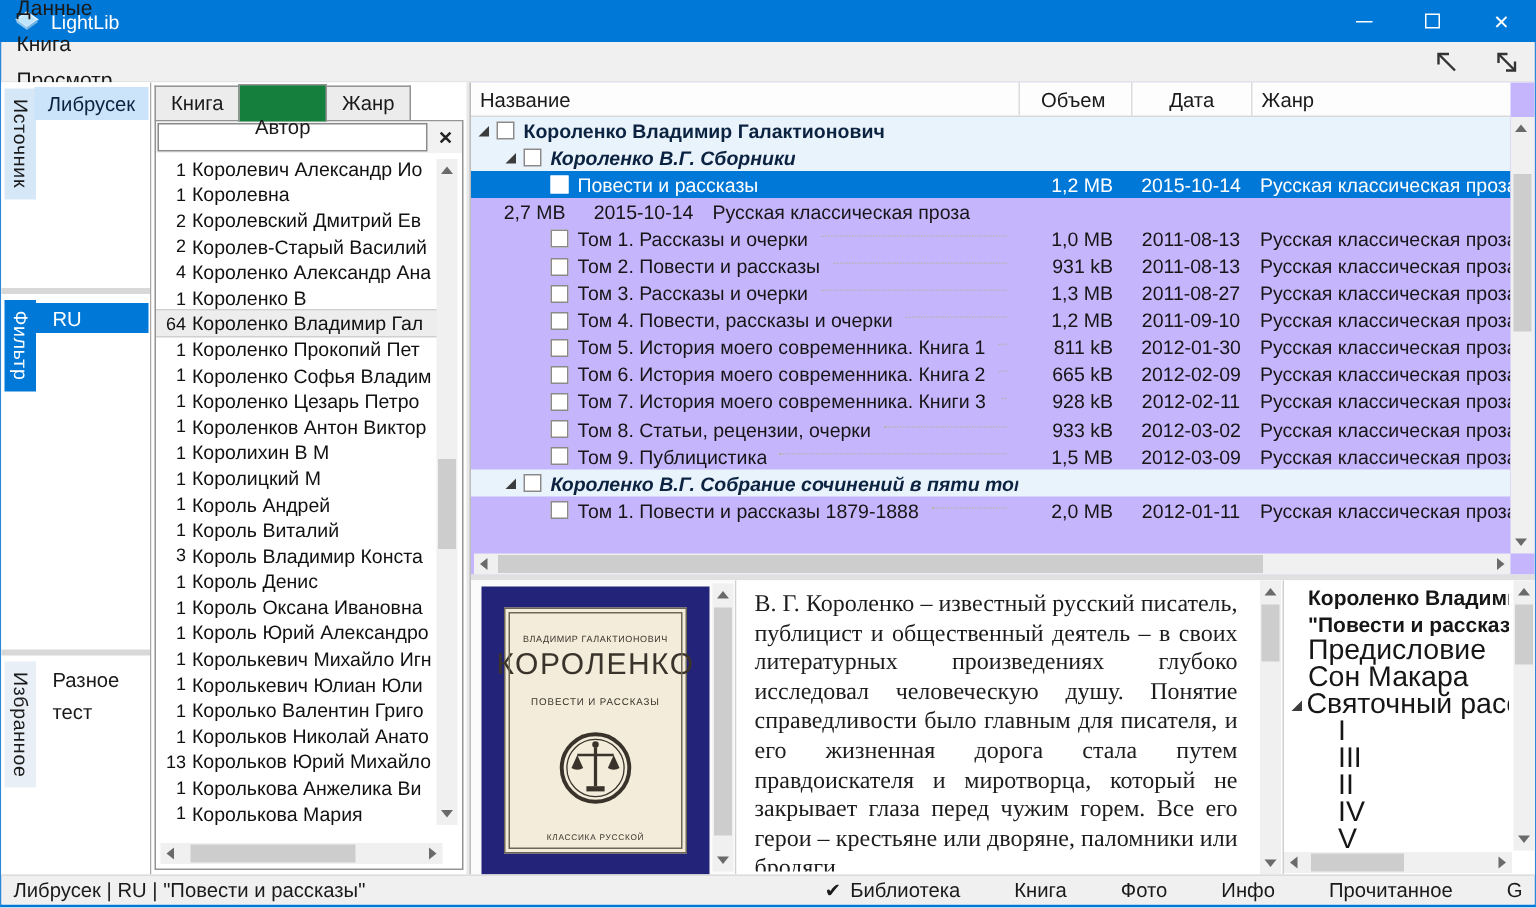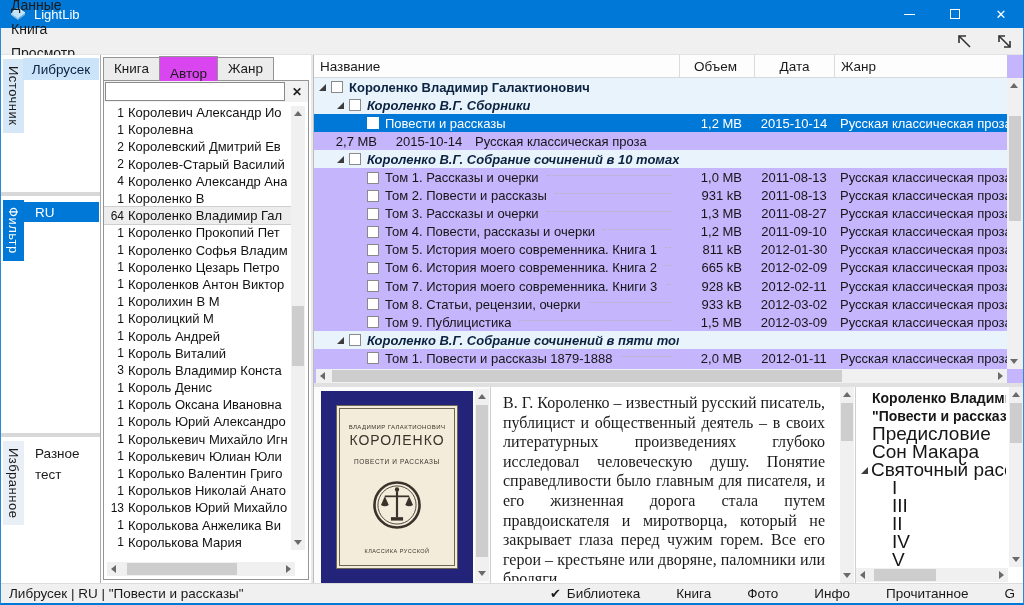--- a/index.html
+++ b/index.html
@@ -37,21 +37,21 @@
   .vtab-fav{background:#e9eff6;color:#1a1a1a;}
   .side-item-librusek{position:absolute;left:22px;top:3px;width:76px;height:22px;background:#cbe4f9;display:flex;align-items:center;justify-content:center;font-size:13.5px;color:#0b2240;}
   .side-item-ru{position:absolute;left:22px;top:6px;width:76px;height:20px;background:#0078d7;color:#fff;font-size:13.5px;display:flex;align-items:center;padding-left:12px;}
   .fav-list{position:absolute;left:22px;top:6px;right:2px;}
   .fav-item{font-size:13.5px;color:#1a1a1a;padding:3px 0 3px 12px;}
 
   
   .authors{position:absolute;left:100px;top:0;width:210px;height:528px;background:#fff;}
   .author-tabs{position:absolute;left:2px;top:2px;height:24px;display:flex;}
   .ltab{font-size:13.5px;padding:3px 10px 4px;border:1px solid #949494;border-bottom:none;background:#ececec;color:#1a1a1a;margin-right:-1px;}
-  .ltab.active{background:#d946ef;position:relative;z-index:2;padding-top:9px;margin-top:-1px;}
+  .ltab.active{background:#15803d;position:relative;z-index:2;padding-top:20px;margin-top:-1px;}
   .author-body{position:absolute;left:2px;top:25px;width:206px;height:500px;border:1px solid #949494;background:#fff;}
   .filter-row{position:absolute;left:0;top:0;right:0;height:21px;display:flex;background:#f2f2f2;}
   .filter-input{flex:1;height:19px;margin:1px;border:1px solid #8a8a8a;font-size:12px;padding:0 3px;outline:none;}
   .filter-clear{width:22px;display:flex;align-items:center;justify-content:center;font-size:12px;font-weight:bold;color:#222;}
   .author-list{position:absolute;left:0;top:23px;width:191px;height:446px;overflow:hidden;}
   .arow{display:flex;height:17.2px;align-items:center;font-size:13px;color:#111;}
   .arow.sel{background:#ededed;outline:1px solid #cfcfcf;}
   .acount{width:24px;text-align:right;flex:none;padding-right:4px;font-size:12px;}
   .aname{white-space:nowrap;overflow:hidden;}
 
@@ -103,21 +103,21 @@
   .tree-vsb .thumb{left:2px;width:12px;top:38px;height:105px;}
   .tree-hsb{left:2px;bottom:0;width:691px;height:14px;}
   .tree-hsb .thumb{top:1px;height:12px;left:16px;width:510px;}
 
   
   .preview{position:absolute;left:313px;top:332px;width:709px;height:196px;background:#fff;}
   .coverpane{position:absolute;left:0;top:0;width:177px;height:196px;background:#fbfbfb;border-right:1px solid #cfcfcf;}
   .cover{position:absolute;left:7px;top:4px;width:152px;height:192px;background:#23237a;display:flex;align-items:center;justify-content:center;}
   .cover-inner{width:122px;height:164px;background:#f3ecda;border:1px solid #6e6654;outline:1px solid #6e6654;outline-offset:-4px;display:flex;flex-direction:column;align-items:center;font-family:"Liberation Serif",serif;color:#3a332b;}
   .cv-author-small{font-size:6px;letter-spacing:.4px;margin-top:18px;}
-  .cv-author-large{font-size:14px;letter-spacing:1px;margin-top:2px;}
+  .cv-author-large{font-size:20px;letter-spacing:1px;margin-top:2px;}
   .cv-title{font-size:6.5px;letter-spacing:.6px;margin-top:10px;}
   .cv-emblem{margin-top:14px;}
   .cv-publisher{font-size:5.5px;letter-spacing:.5px;margin-top:13px;}
   .cover-vsb{right:1px;top:2px;width:14px;height:192px;}
   .cover-vsb .thumb{left:1px;width:12px;top:16px;height:152px;}
 
   .descpane{position:absolute;left:177px;top:0;width:365px;height:196px;background:#fff;border-right:1px solid #cfcfcf;}
   .desc-text{position:absolute;left:12px;top:6px;width:322px;height:188px;overflow:hidden;font-family:"Liberation Serif",serif;font-size:16px;line-height:19.6px;text-align:justify;color:#1c1c1c;}
   .desc-vsb{right:1px;top:0;width:14px;height:196px;}
   .desc-vsb .thumb{left:1px;width:12px;top:16px;height:38px;}
@@ -387,31 +387,20 @@
               <span class="leader"></span>
             </span>
             <span class="c-size">1,2 MB</span>
             <span class="c-date">2015-10-14</span>
             <span class="c-genre">Русская классическая проза</span>
           </div>
           <div class="trow book">
             <span class="c-size">2,7 MB</span>
             <span class="c-date">2015-10-14</span>
             <span class="c-genre">Русская классическая проза</span>
-          </div>
-          <div class="trow series">
-            <span class="c-title">
-              <span class="tindent" style="width: 23px;"></span>
-              <span class="expander"></span>
-              <span class="cb"></span>
-              <span class="tlabel">Короленко В.Г. Собрание сочинений в 10 томах</span>
-            </span>
-            <span class="c-size"></span>
-            <span class="c-date"></span>
-            <span class="c-genre"></span>
           </div>
           <div class="trow book">
             <span class="c-title">
               <span class="tindent" style="width: 41px;"></span>
               <span class="noexp"></span>
               <span class="cb"></span>
               <span class="tlabel">Том 1. Рассказы и очерки</span>
               <span class="leader"></span>
             </span>
             <span class="c-size">1,0 MB</span>

